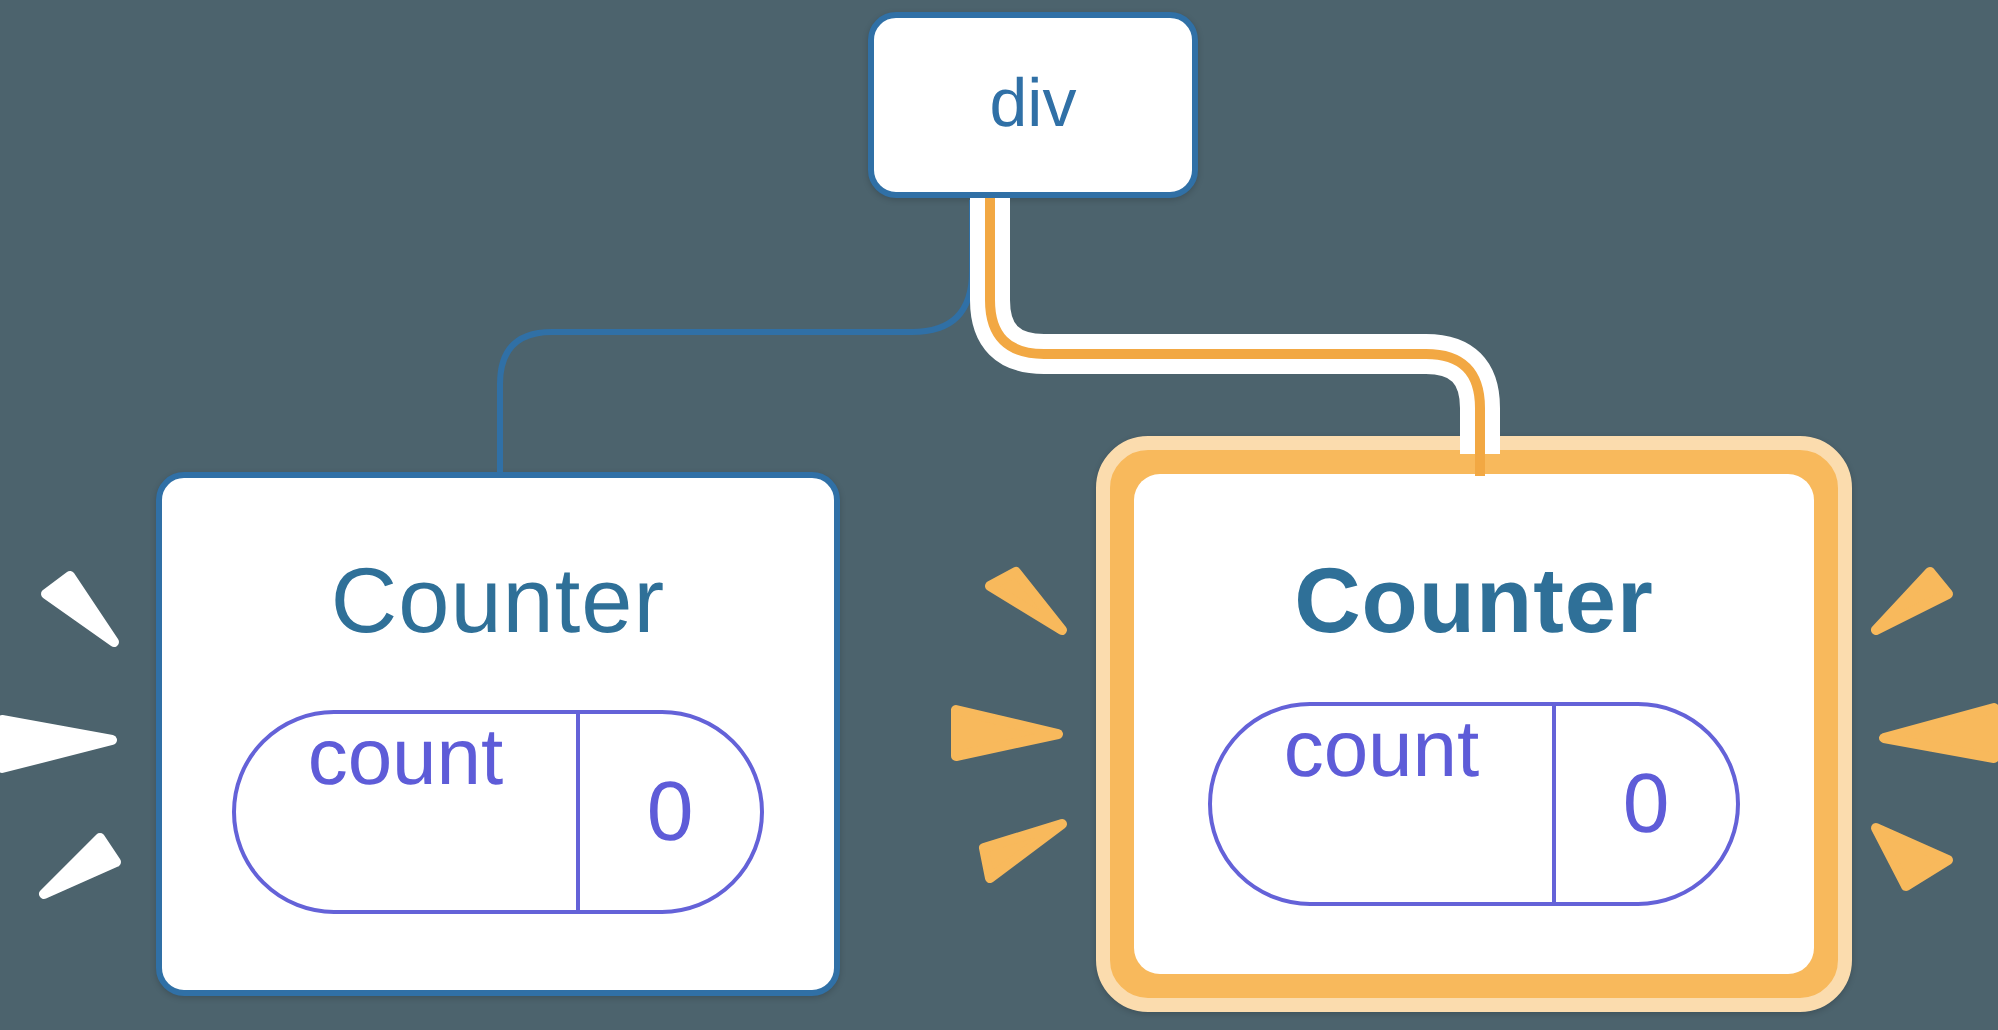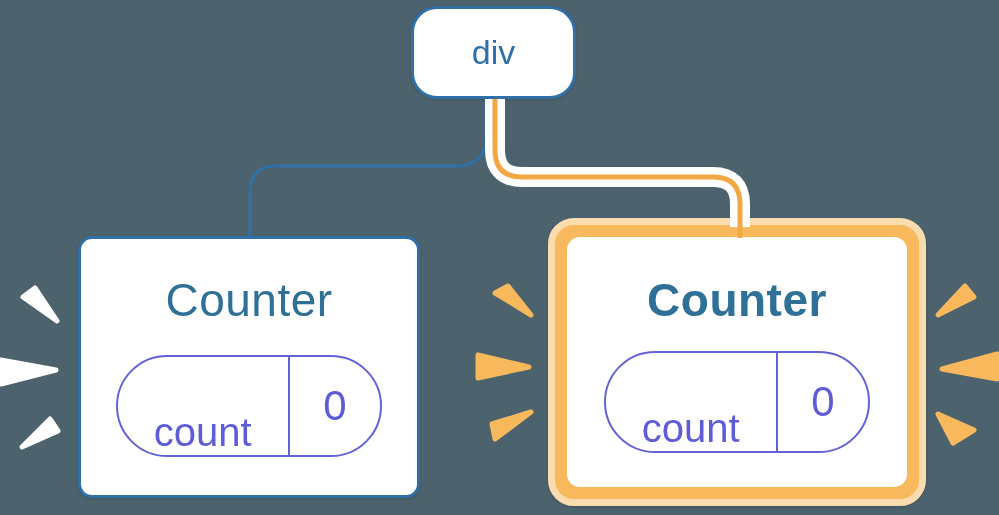--- a/index.html
+++ b/index.html
@@ -15,22 +15,22 @@
   }
   *{margin:0;padding:0;box-sizing:border-box;}
   html,body{width:999px;height:515px;overflow:hidden;}
   body{font-family:"Liberation Sans","DejaVu Sans",sans-serif;}
   .canvas{
     position:relative;width:999px;height:515px;
     background:var(--background);
   }
   
   .root-node{
-    position:absolute;left:411px;top:6px;width:165px;height:93px;
-    background:#fff;border:3px solid var(--node-border-blue);border-radius:26px;
+    position:absolute;left:434px;top:6px;width:165px;height:93px;
+    background:#fff;border:3px solid var(--node-border-blue);border-radius:14px;
     display:flex;align-items:center;justify-content:center;
     box-shadow:0 1px 3px rgba(0,0,0,.18);
   }
   .root-label{font-size:34px;font-weight:500;color:var(--node-border-blue);}
   
   .counter-left{
     position:absolute;left:78px;top:236px;width:342px;height:262px;
     background:#fff;border:3px solid var(--node-border-blue);border-radius:14px;
     display:flex;flex-direction:column;align-items:center;
     box-shadow:0 1px 3px rgba(0,0,0,.18);
@@ -52,21 +52,21 @@
     color:var(--node-title);letter-spacing:.5px;
   }
   .counter-right-inner .counter-title{font-weight:700;margin-top:40px;}
   
   .pill{
     width:266px;height:102px;margin-top:32px;
     border:2.5px solid var(--state-border);border-radius:60px;
     display:flex;overflow:hidden;background:#fff;
   }
   .counter-right-inner .pill{margin-top:28px;}
-  .pill-left{flex:1;display:flex;align-items:flex-end;justify-content:center;}
+  .pill-left{flex:1;display:flex;align-items:flex-start;justify-content:center;}
   .pill-divider{width:2.5px;background:var(--state-border);}
   .pill-right{width:90px;display:flex;align-items:center;justify-content:center;}
   .state-key{font-size:40px;color:var(--state-text);}
   .state-value{font-size:42px;color:var(--state-text);}
   
   svg.overlay{position:absolute;left:0;top:0;pointer-events:none;}
   .blue-line{fill:none;stroke:var(--node-border-blue);stroke-width:3px;}
   .band{fill:none;stroke:#fff;stroke-width:20px;}
   .orange-line{fill:none;stroke:var(--connector-orange);stroke-width:5px;}
   .burst-w{fill:var(--burst-white);stroke:var(--burst-white);stroke-width:5px;stroke-linejoin:round;}

